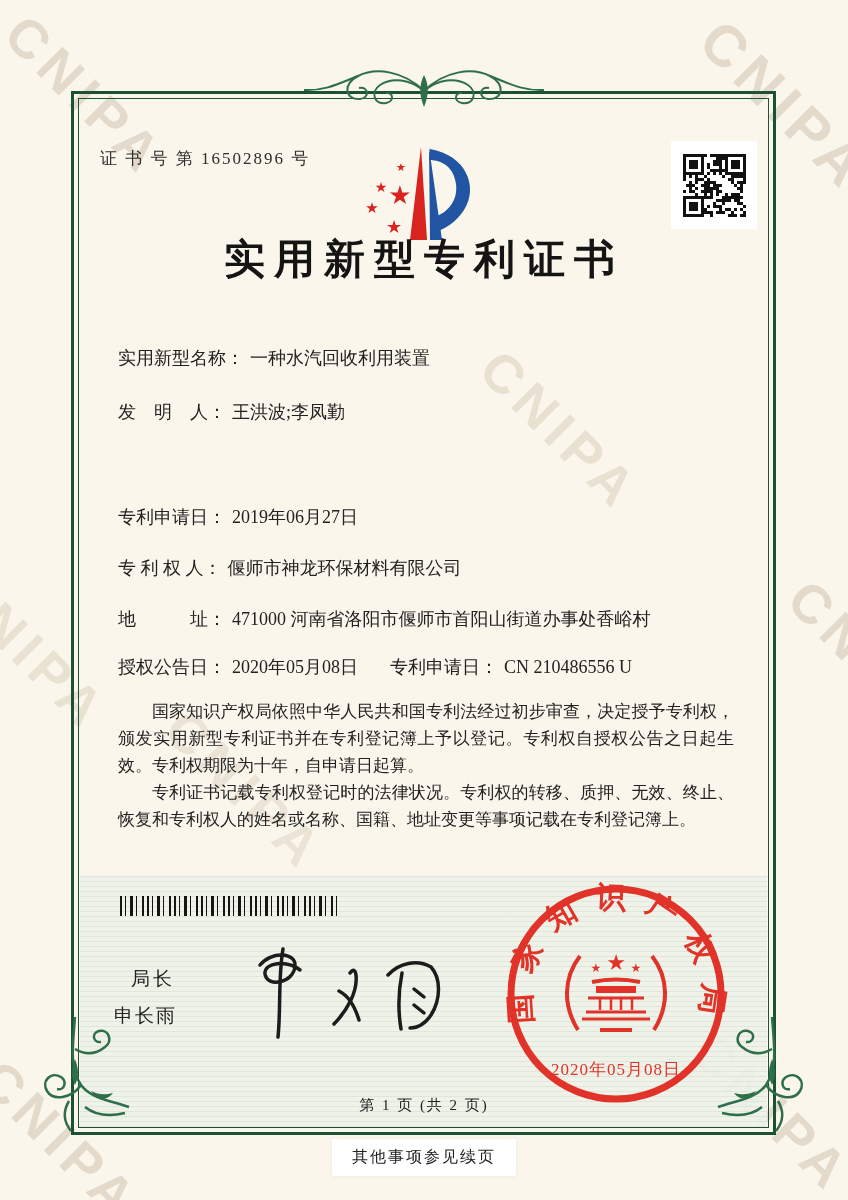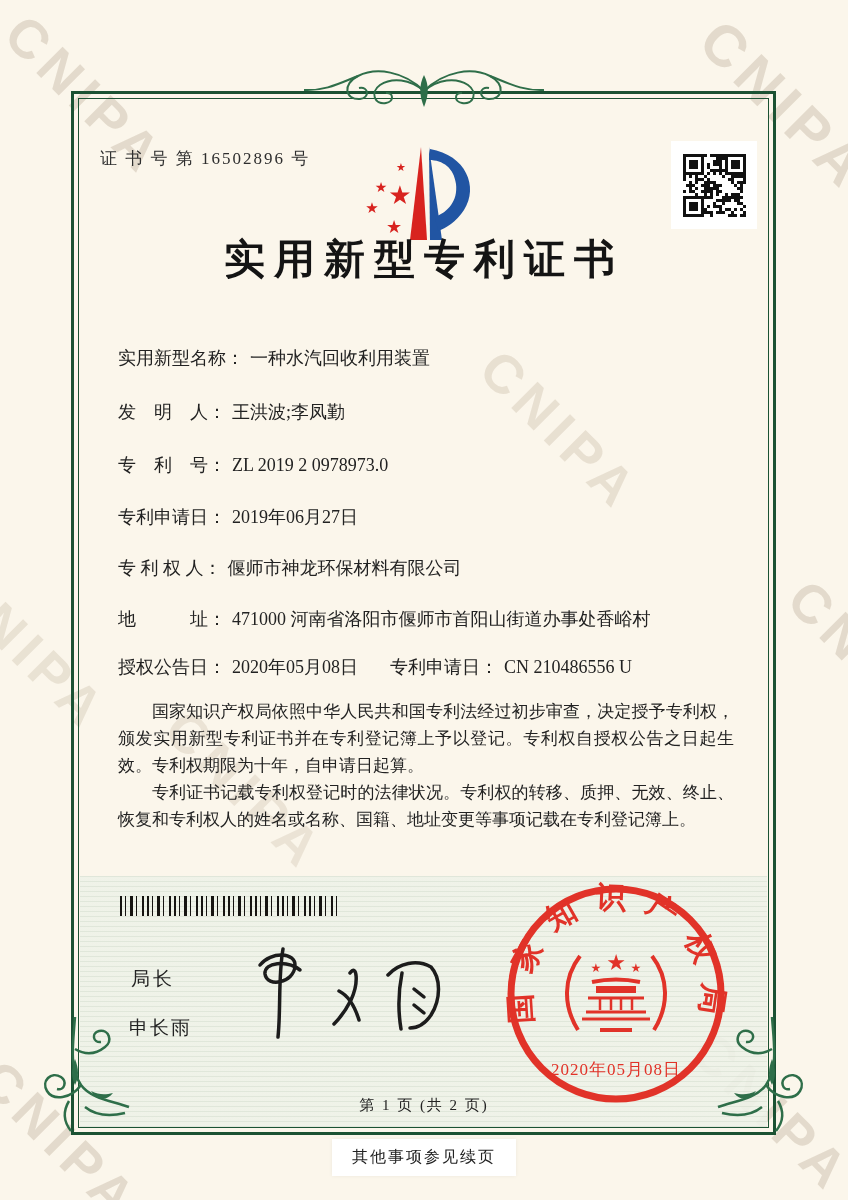--- a/index.html
+++ b/index.html
@@ -33,21 +33,21 @@
   
   .paras{position:absolute;left:118px;top:698px;width:616px;font-size:17px;
       line-height:27px;text-align:justify;color:#222;}
   .paras p{margin:0;text-indent:2em;}
   
   .barcode{position:absolute;left:120px;top:896px;width:217px;height:20px;
       background:repeating-linear-gradient(90deg,#171512 0 2px,transparent 2px 5px,
       #171512 5px 6px,transparent 6px 10px,#171512 10px 13px,transparent 13px 16px,
       #171512 16px 17px,transparent 17px 22px,#171512 22px 24px,transparent 24px 27px);}
   .signer-title{position:absolute;left:131px;top:966px;font-size:19px;letter-spacing:3px;color:#222;}
-  .signer-name{position:absolute;left:129px;top:1003px;font-size:19px;letter-spacing:2px;color:#222;margin-top:12px;}
+  .signer-name{position:absolute;left:114px;top:1003px;font-size:19px;letter-spacing:2px;color:#222;}
   .signature{position:absolute;left:238px;top:933px;}
   .seal{position:absolute;left:500px;top:878px;opacity:.93;}
   .pageinfo{position:absolute;left:0;top:1096px;width:100%;text-align:center;
       font-size:15px;letter-spacing:2px;color:#222;}
   .footnote{position:absolute;left:50%;top:1139px;transform:translateX(-50%);
       background:#ffffff;padding:8px 20px;font-size:16px;letter-spacing:2px;color:#222;
       box-shadow:0 0 4px rgba(0,0,0,.06);text-align:right;}
   .orn-tl{position:absolute;left:300px;top:63px;}
   .orn-bl{position:absolute;left:29px;top:1015px;}
   .orn-br{position:absolute;left:708px;top:1015px;transform:scaleX(-1);}
@@ -566,23 +566,20 @@
       </div>
   </div>
 
   <div class="title">实用新型专利证书</div>
 
   <div class="row" style="top:346px">
     <span class="lbl">实用新型名称：</span><span class="val">一种水汽回收利用装置</span>
   </div>
   <div class="row" style="top:400px">
     <span class="lbl">发　明　人：</span><span class="val">王洪波;李凤勤</span>
-  </div>
-  <div class="row" style="top:453px">
-    <span class="lbl">专　利　号：</span><span class="val">ZL 2019 2 0978973.0</span>
   </div>
   <div class="row" style="top:505px">
     <span class="lbl">专利申请日：</span><span class="val">2019年06月27日</span>
   </div>
   <div class="row" style="top:556px">
     <span class="lbl">专 利 权 人：</span><span class="val">偃师市神龙环保材料有限公司</span>
   </div>
   <div class="row" style="top:607px">
     <span class="lbl">地　　　址：</span><span class="val">471000  河南省洛阳市偃师市首阳山街道办事处香峪村</span>
   </div>

